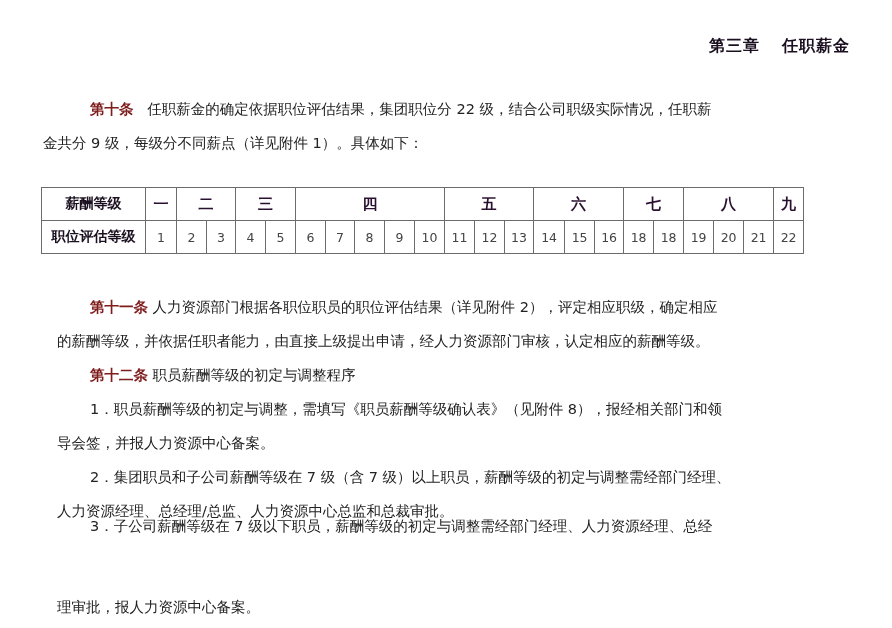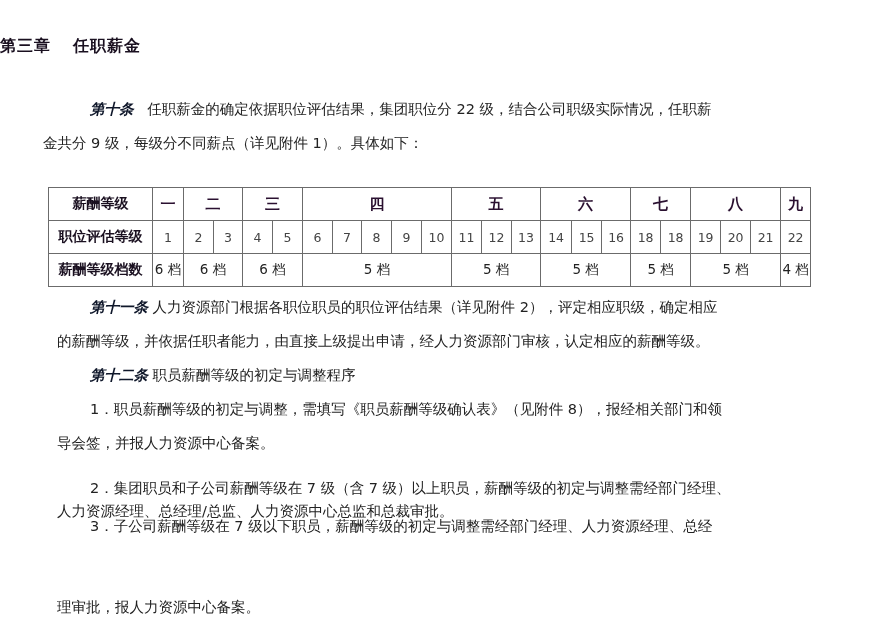--- a/index.html
+++ b/index.html
@@ -2,34 +2,34 @@
 <html><head>
 <meta charset="utf-8">
 <style>
   html, body { margin: 0; padding: 0; background: #ffffff; }
   body {
     width: 892px; height: 628px; position: relative; overflow: hidden;
     font-family: "DejaVu Sans", "Liberation Sans", sans-serif;
     color: #1a1a1a;
   }
   .title {
-    position: absolute; left: 0; top: 36px; width: 850px; text-align: left;
+    position: absolute; left: 0; top: 36px; width: 850px; text-align: right;
     font-family: "DejaVu Serif", "Liberation Serif", serif;
     font-weight: bold; font-size: 16px; color: #1a1020; letter-spacing: 1px;
   }
   .title .gap { display: inline-block; width: 22px; }
   .para {
     position: absolute; font-size: 14.5px; line-height: 34px; white-space: nowrap; color: #222;
   }
   .para b {
     font-family: "DejaVu Serif", "Liberation Serif", serif;
-    font-weight: bold; color: #0f172a; font-style: italic;
+    font-weight: bold; color: #7f1d1d;
   }
   table.grade {
-    position: absolute; left: 48px; top: 187px;
+    position: absolute; left: 41px; top: 187px;
     border-collapse: collapse; table-layout: fixed;
     width: 762px;
     padding-left: 31px;
   }
   table.grade td {
     border: 1px solid #6b6b6b; height: 32px; padding: 0;
     text-align: center; vertical-align: middle;
     font-size: 13px; color: #333; overflow: hidden; white-space: nowrap;
   }
   table.grade td.rowhead {
@@ -112,41 +112,29 @@
     <td class="num">14</td>
     <td class="num">15</td>
     <td class="num">16</td>
     <td class="num">18</td>
     <td class="num">18</td>
     <td class="num">19</td>
     <td class="num">20</td>
     <td class="num">21</td>
     <td class="num">22</td>
   </tr>
-  <tr>
-    <td class="rowhead">薪酬等级档数</td>
-    <td class="tier" colspan="1">6 档</td>
-    <td class="tier" colspan="2">6 档</td>
-    <td class="tier" colspan="2">6 档</td>
-    <td class="tier" colspan="5">5 档</td>
-    <td class="tier" colspan="3">5 档</td>
-    <td class="tier" colspan="3">5 档</td>
-    <td class="tier" colspan="2">5 档</td>
-    <td class="tier" colspan="3">5 档</td>
-    <td class="tier" colspan="1">4 档</td>
-  </tr>
 </tbody>
   </table>
 
 <div class="para" style="left:90px; top:290px;">
   <b>第十一条</b>&nbsp;<span>人力资源部门根据各职位职员的职位评估结果（详见附件 2），评定相应职级，确定相应</span>
 </div>
 <div class="para" style="left:57px; top:324px;">的薪酬等级，并依据任职者能力，由直接上级提出申请，经人力资源部门审核，认定相应的薪酬等级。</div>
 
 <div class="para" style="left:90px; top:358px;text-align:right;">
   <b>第十二条</b>&nbsp;<span>职员薪酬等级的初定与调整程序</span>
 </div>
 <div class="para" style="left:90px; top:392px;text-align:right;">1．职员薪酬等级的初定与调整，需填写《职员薪酬等级确认表》（见附件 8），报经相关部门和领</div>
 <div class="para" style="left:57px; top:426px;">导会签，并报人力资源中心备案。</div>
-<div class="para" style="left:90px; top:471px;">2．集团职员和子公司薪酬等级在 7 级（含 7 级）以上职员，薪酬等级的初定与调整需经部门经理、</div>
+<div class="para" style="left:90px; top:460px;">2．集团职员和子公司薪酬等级在 7 级（含 7 级）以上职员，薪酬等级的初定与调整需经部门经理、</div>
 <div class="para" style="left:57px; top:494px;">人力资源经理、总经理/总监、人力资源中心总监和总裁审批。</div>
 <div class="para" style="left:90px; top:509px;">3．子公司薪酬等级在 7 级以下职员，薪酬等级的初定与调整需经部门经理、人力资源经理、总经</div>
 <div class="para" style="left:57px; top:590px;">理审批，报人力资源中心备案。</div>
 
 </body></html>

